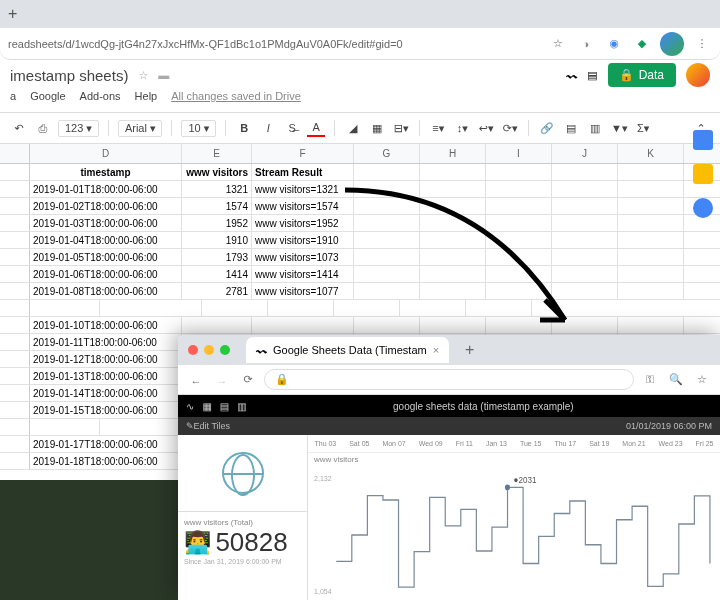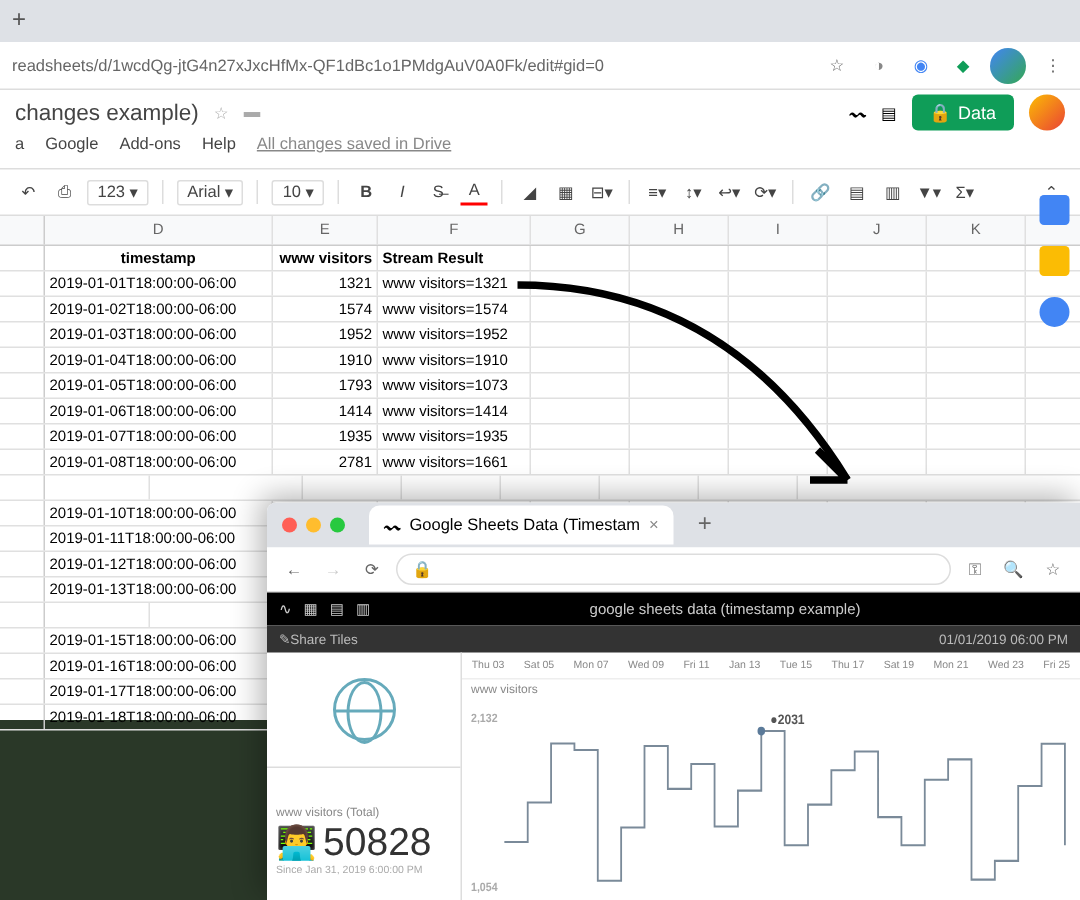--- a/index.html
+++ b/index.html
@@ -1,20 +1,20 @@
 <!DOCTYPE html>
 <html><head>
 <meta charset="utf-8">
 <style>
 * { margin: 0; padding: 0; box-sizing: border-box; }
 body { font-family: Arial, sans-serif; font-size: 11px; background: #2a3828; width: 720px; height: 600px; position: relative; overflow: hidden; }
 .browser1 { position: absolute; top: 0; left: 0; width: 720px; height: 480px; background: #fff; }
 .tab-bar { height: 28px; background: #dee1e6; display: flex; align-items: center; padding: 0 8px; }
 .plus-tab { font-size: 16px; color: #555; cursor: pointer; }
-.url-bar { height: 32px; background: #fff; border-bottom: 1px solid #ddd; display: flex; align-items: center; padding: 0 8px; gap: 8px; }
+.url-bar { height: 32px; background: #fff; border-bottom: 1px solid #ddd; display: flex; align-items: center; padding: 0 8px; gap: 8px; border-radius: 10px; }
 .url-text { flex: 1; font-size: 11px; color: #666; white-space: nowrap; overflow: hidden; }
 .icon-btn { width: 20px; height: 20px; display: flex; align-items: center; justify-content: center; color: #666; cursor: pointer; }
 .avatar { width: 24px; height: 24px; border-radius: 50%; background: linear-gradient(135deg,#4285f4,#34a853); }
 .avatar2 { width: 24px; height: 24px; border-radius: 50%; background: linear-gradient(135deg,#fbbc04,#ea4335); }
 .doc-header { height: 30px; display: flex; align-items: center; padding: 0 10px; gap: 10px; }
 .doc-title { font-size: 15px; color: #444; }
 .save-status { font-size: 11px; color: #888; text-decoration: underline; }
 .doc-actions { display: flex; align-items: center; gap: 10px; margin-left: auto; }
 .share-btn { background: #0f9d58; color: #fff; border-radius: 4px; padding: 5px 12px; font-size: 12px; display: flex; align-items: center; gap: 4px; cursor: pointer; }
 .menu-bar { height: 22px; display: flex; gap: 14px; padding: 0 10px; font-size: 11px; color: #444; }
@@ -55,28 +55,28 @@
 .dash-title { margin-left: auto; margin-right: auto; }
 .dash-sub { height: 18px; background: #333; color: #bbb; display: flex; align-items: center; padding: 0 8px; font-size: 9px; }
 .dash-date { margin-left: auto; }
 .dash-body { display: flex; height: 165px; }
 .dash-left { width: 130px; display: flex; flex-direction: column; border-right: 1px solid #ddd; }
 .globe-tile { flex: 1; display: flex; align-items: center; justify-content: center; flex-direction: column; border-bottom: 1px solid #ddd; }
 .globe { width: 42px; height: 42px; border: 2px solid #6ab; border-radius: 50%; position: relative; }
 .globe::before { content: ''; position: absolute; top: 0; left: 50%; width: 20px; height: 100%; border: 2px solid #6ab; border-radius: 50%; transform: translateX(-50%); }
 .globe::after { content: ''; position: absolute; top: 50%; left: 0; width: 100%; height: 0; border-top: 2px solid #6ab; }
 .total-tile { flex: 1; padding: 6px; }
-.total-label { font-size: 8px; color: #888; margin-top: 19px; }
+.total-label { font-size: 8px; color: #888; }
 .total-value { font-size: 26px; font-weight: 300; color: #333; display: flex; align-items: center; gap: 4px; }
 .person-emoji { font-size: 22px; }
 .total-since { font-size: 7px; color: #aaa; }
 .dash-right { flex: 1; display: flex; flex-direction: column; }
 .timeline { height: 18px; display: flex; justify-content: space-around; align-items: center; font-size: 7px; color: #888; border-bottom: 1px solid #eee; }
 .chart-label { font-size: 8px; color: #888; padding: 2px 6px; }
-.chart-area { flex: 1; position: relative; padding: 4px; font-weight: bold; }
+.chart-area { flex: 1; position: relative; padding: 4px; }
 .chart-svg { width: 100%; height: 100%; }
 .y-val { font-size: 7px; fill: #aaa; }
 .annotation { font-size: 8px; fill: #555; }
 .arrow { position: absolute; top: 180px; left: 335px; width: 260px; height: 180px; pointer-events: none; }
 </style>
 </head>
 <body>
 
 <div class="browser1">
   <div class="tab-bar">
@@ -85,21 +85,21 @@
   <div class="url-bar">
     <span class="url-text">readsheets/d/1wcdQg-jtG4n27xJxcHfMx-QF1dBc1o1PMdgAuV0A0Fk/edit#gid=0</span>
     <span class="icon-btn">☆</span>
     <span class="icon-btn" style="color:#888">◑</span>
     <span class="icon-btn" style="color:#4285f4">◉</span>
     <span class="icon-btn" style="color:#0f9d58">◆</span>
     <div class="avatar"></div>
     <span class="icon-btn">⋮</span>
   </div>
   <div class="doc-header">
-    <span class="doc-title">changes example)</span>
+    <span class="doc-title">imestamp sheets)</span>
     <span style="color:#aaa">☆</span>
     <span style="color:#aaa">▬</span>
     <div class="doc-actions">
       <span>〰</span>
       <span>▤</span>
       <div class="share-btn">
         <span>🔒</span>
         <span>Data</span>
       </div>
       <div class="avatar2"></div>
@@ -240,34 +240,23 @@
   <div class="cell col-e right">1414</div>
   <div class="cell col-f">www visitors=1414</div>
   <div class="cell col-g"></div>
           <div class="cell col-h2"></div>
           <div class="cell col-i"></div>
           <div class="cell col-j"></div>
           <div class="cell col-k"></div>
         </div>
         <div class="sheet-row">
           <div class="rownum-gutter"></div>
-  <div class="cell col-d">2019-01-07T18:00:00-06:00</div>
-  <div class="cell col-e right">1935</div>
-  <div class="cell col-f">www visitors=1935</div>
-  <div class="cell col-g"></div>
-          <div class="cell col-h2"></div>
-          <div class="cell col-i"></div>
-          <div class="cell col-j"></div>
-          <div class="cell col-k"></div>
-        </div>
-        <div class="sheet-row">
-          <div class="rownum-gutter"></div>
   <div class="cell col-d">2019-01-08T18:00:00-06:00</div>
   <div class="cell col-e right">2781</div>
-  <div class="cell col-f">www visitors=1661</div>
+  <div class="cell col-f">www visitors=1077</div>
   <div class="cell col-g"></div>
           <div class="cell col-h2"></div>
           <div class="cell col-i"></div>
           <div class="cell col-j"></div>
           <div class="cell col-k"></div>
         </div>
         <div class="sheet-row">
           <div class="rownum-gutter"></div>
   <div class="cell col-e right"></div>
   <div class="cell col-f"></div>
@@ -316,20 +305,21 @@
   <div class="cell col-e right"></div>
   <div class="cell col-f"></div>
   <div class="cell col-g"></div>
           <div class="cell col-h2"></div>
           <div class="cell col-i"></div>
           <div class="cell col-j"></div>
           <div class="cell col-k"></div>
         </div>
         <div class="sheet-row">
           <div class="rownum-gutter"></div>
+  <div class="cell col-d">2019-01-14T18:00:00-06:00</div>
   <div class="cell col-e right"></div>
   <div class="cell col-f"></div>
   <div class="cell col-g"></div>
           <div class="cell col-h2"></div>
           <div class="cell col-i"></div>
           <div class="cell col-j"></div>
           <div class="cell col-k"></div>
         </div>
         <div class="sheet-row">
           <div class="rownum-gutter"></div>
@@ -337,21 +327,20 @@
   <div class="cell col-e right"></div>
   <div class="cell col-f"></div>
   <div class="cell col-g"></div>
           <div class="cell col-h2"></div>
           <div class="cell col-i"></div>
           <div class="cell col-j"></div>
           <div class="cell col-k"></div>
         </div>
         <div class="sheet-row">
           <div class="rownum-gutter"></div>
-  <div class="cell col-d">2019-01-16T18:00:00-06:00</div>
   <div class="cell col-e right"></div>
   <div class="cell col-f"></div>
   <div class="cell col-g"></div>
           <div class="cell col-h2"></div>
           <div class="cell col-i"></div>
           <div class="cell col-j"></div>
           <div class="cell col-k"></div>
         </div>
         <div class="sheet-row">
           <div class="rownum-gutter"></div>
@@ -414,21 +403,21 @@
   </div>
   <div class="dash-header">
     <span>∿</span>
     <span>▦</span>
     <span>▤</span>
     <span>▥</span>
     <span class="dash-title">google sheets data (timestamp example)</span>
   </div>
   <div class="dash-sub">
     <span>✎</span>
-    <span>Share Tiles</span>
+    <span>Edit Tiles</span>
     <span class="dash-date">01/01/2019 06:00 PM</span>
   </div>
   <div class="dash-body">
     <div class="dash-left">
       <div class="globe-tile">
         <div class="globe"></div>
       </div>
       <div class="total-tile">
         <div class="total-label">www visitors (Total)</div>
         <div class="total-value">

